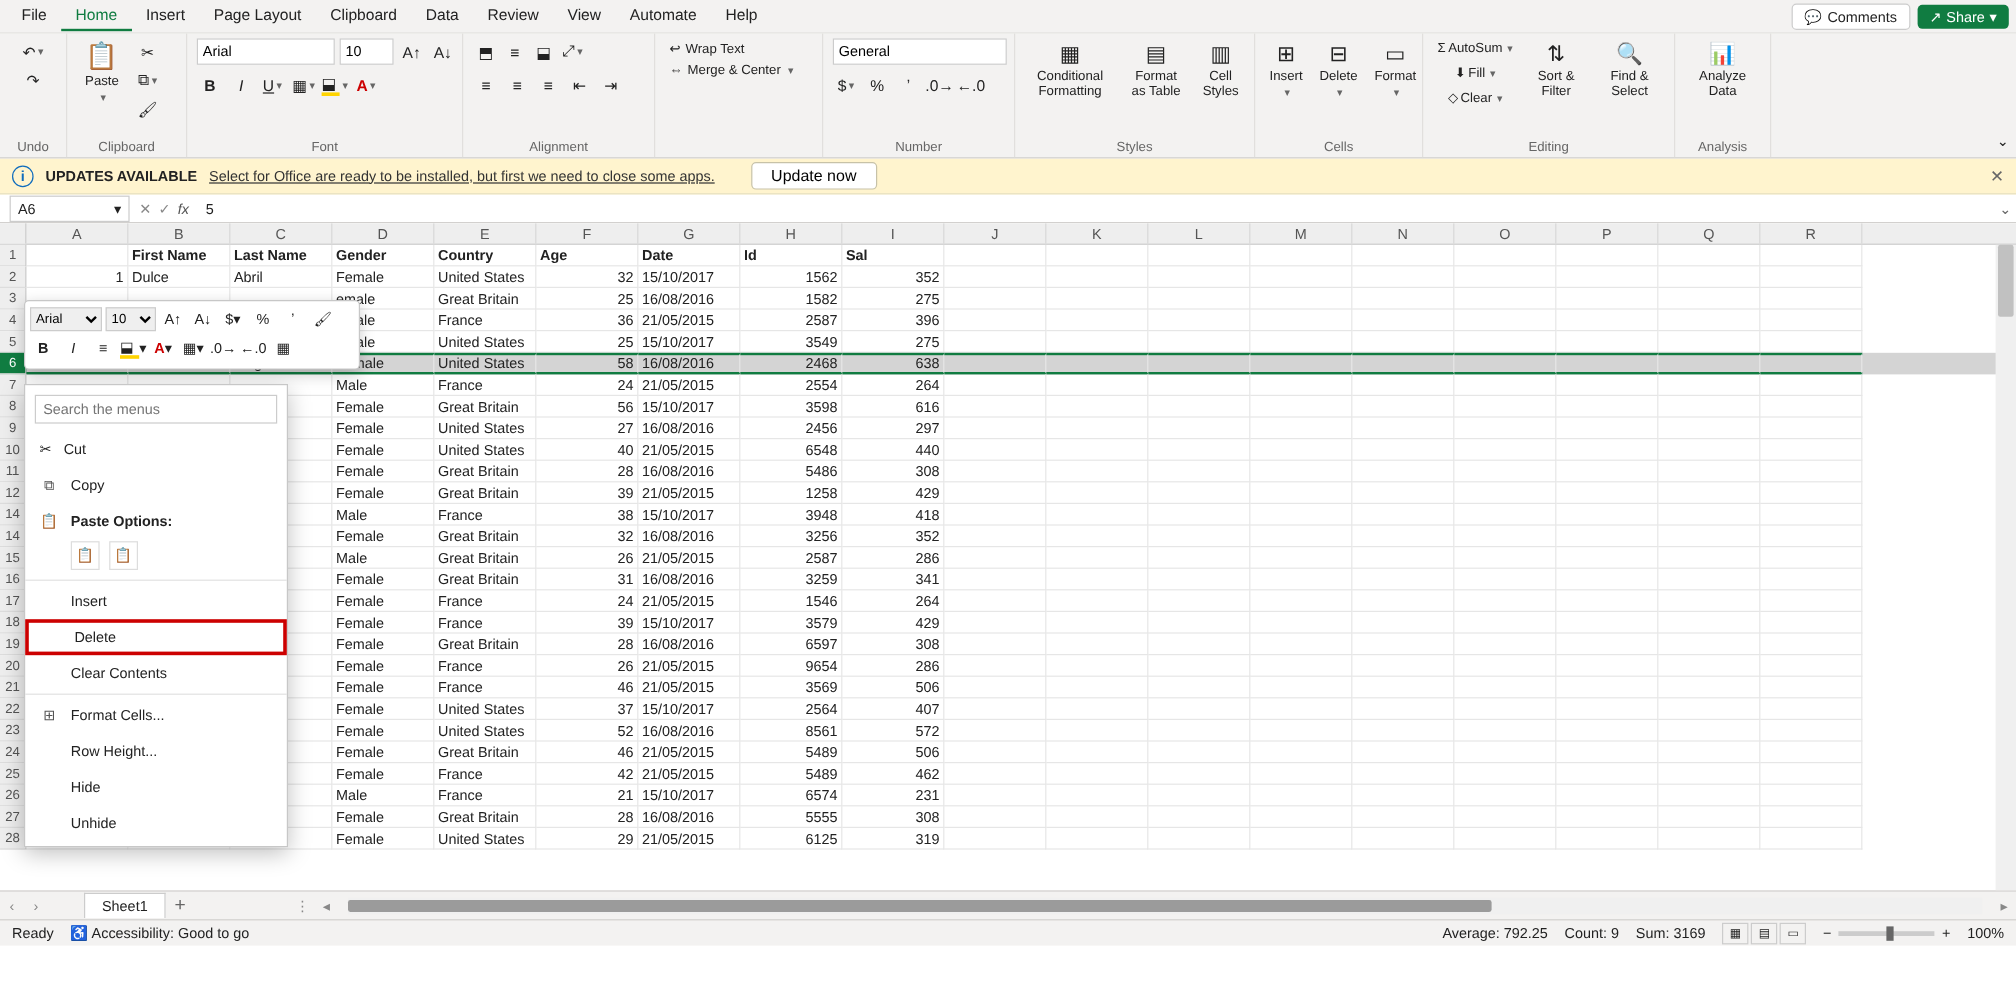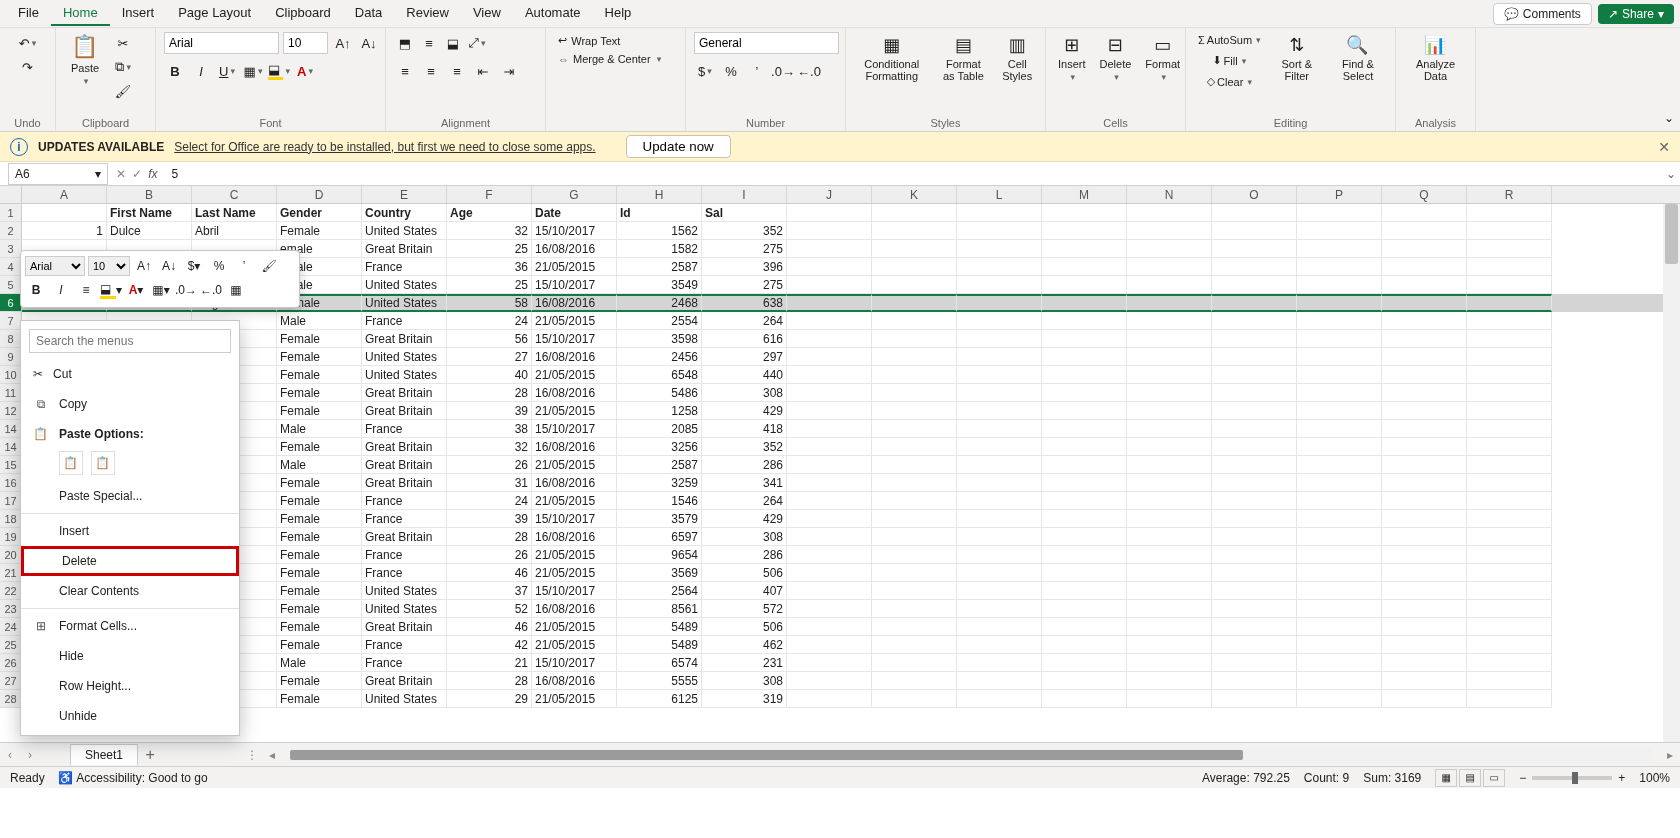--- a/index.html
+++ b/index.html
@@ -604,21 +604,21 @@
       </div>
       <div class="gr">
         <div class="rh">14</div>
         <div class="gc r" style="width: 85px;"></div>
         <div class="gc" style="width: 85px;"></div>
         <div class="gc" style="width: 85px;">w</div>
         <div class="gc" style="width: 85px;">Male</div>
         <div class="gc" style="width: 85px;">France</div>
         <div class="gc r" style="width: 85px;">38</div>
         <div class="gc" style="width: 85px;">15/10/2017</div>
-        <div class="gc r" style="width: 85px;">2085</div>
+        <div class="gc r" style="width: 85px;">3948</div>
         <div class="gc r" style="width: 85px;">418</div>
         <div class="gc" style="width: 85px;"></div>
         <div class="gc" style="width: 85px;"></div>
         <div class="gc" style="width: 85px;"></div>
         <div class="gc" style="width: 85px;"></div>
         <div class="gc" style="width: 85px;"></div>
         <div class="gc" style="width: 85px;"></div>
         <div class="gc" style="width: 85px;"></div>
         <div class="gc" style="width: 85px;"></div>
         <div class="gc" style="width: 85px;"></div>
@@ -989,49 +989,45 @@
       <span>Copy</span>
     </div>
   <div class="item">
       <span class="ico">📋</span>
       <b>Paste Options:</b>
     </div>
   <div class="paste-row">
     <div class="paste-ico">📋</div>
     <div class="paste-ico">📋</div>
   </div>
-  <div class="item">
-      <span class="ico"></span>
-      <span>Paste Special...</span>
-    </div>
   <div class="sep"></div>
   <div class="item">
       <span class="ico"></span>
       <span>Insert</span>
     </div>
   <div class="item hl">
       <span class="ico"></span>
       <span>Delete</span>
     </div>
   <div class="item">
       <span class="ico"></span>
       <span>Clear Contents</span>
     </div>
   <div class="sep"></div>
   <div class="item">
       <span class="ico">⊞</span>
       <span>Format Cells...</span>
     </div>
   <div class="item">
       <span class="ico"></span>
-      <span>Hide</span>
+      <span>Row Height...</span>
     </div>
   <div class="item">
       <span class="ico"></span>
-      <span>Row Height...</span>
+      <span>Hide</span>
     </div>
   <div class="item">
       <span class="ico"></span>
       <span>Unhide</span>
     </div>
 </div>
 
 <div class="sheettabs">
   <div class="st-nav">‹</div>
   <div class="st-nav">›</div>

